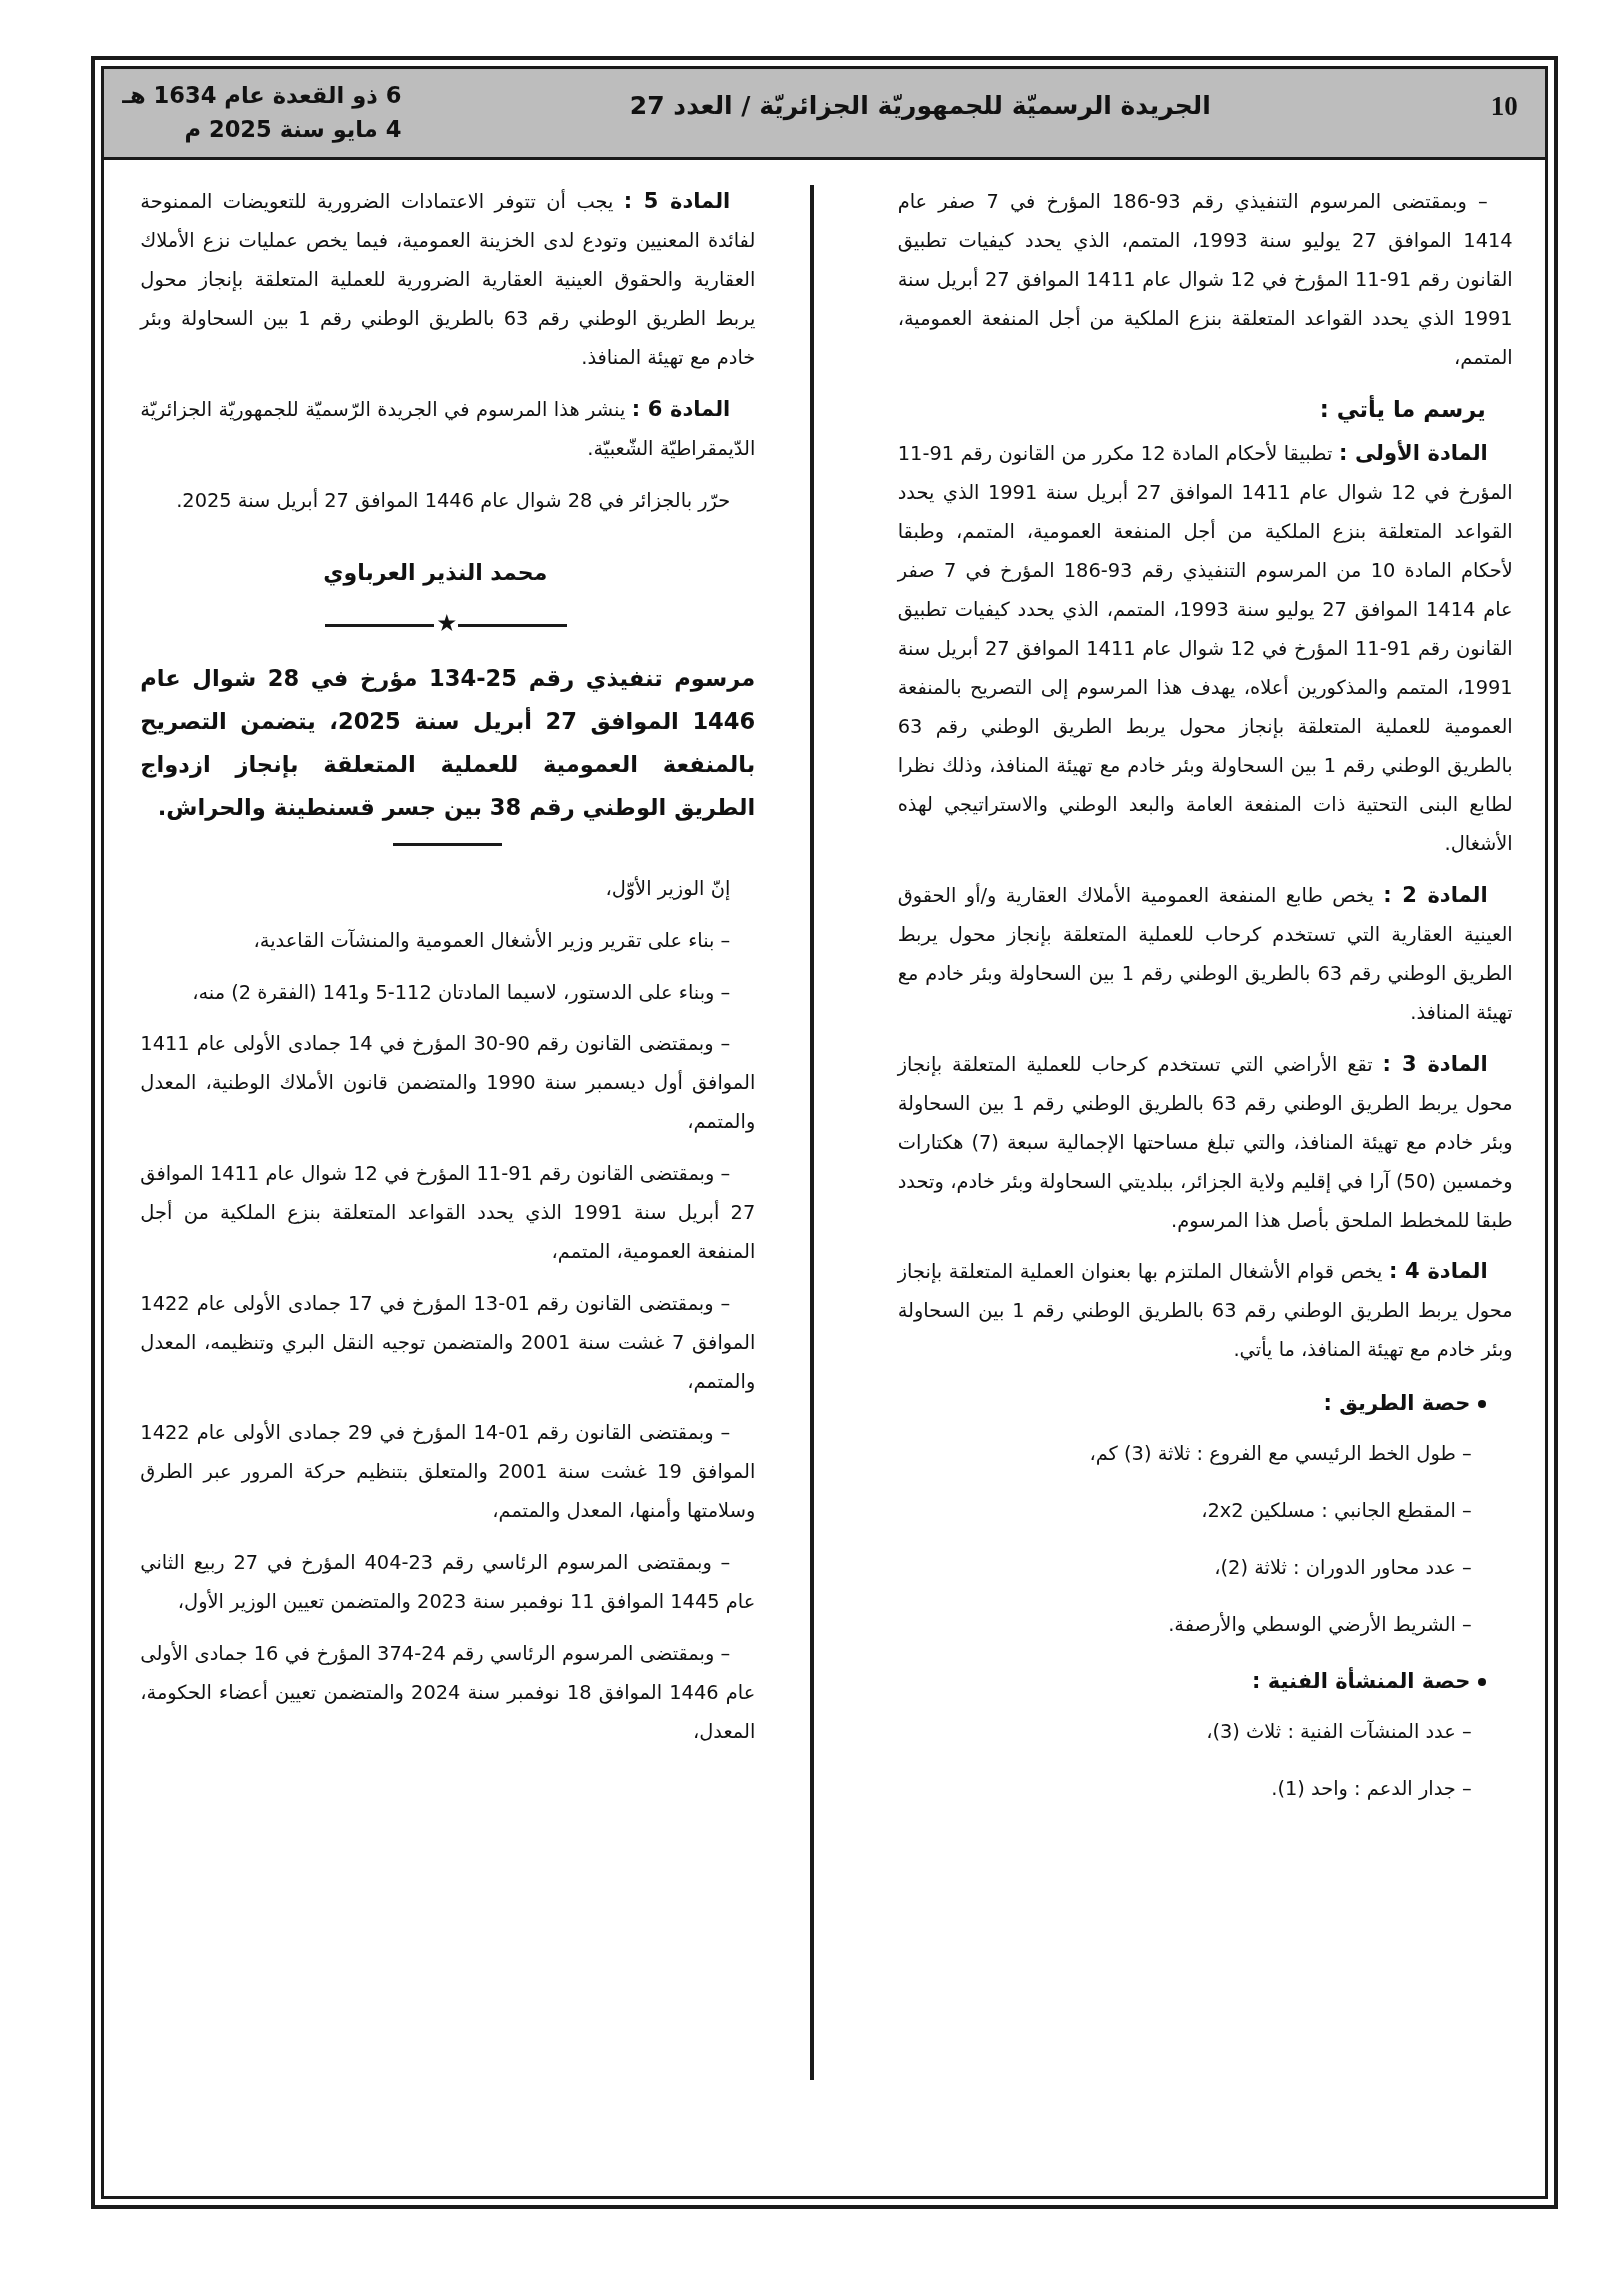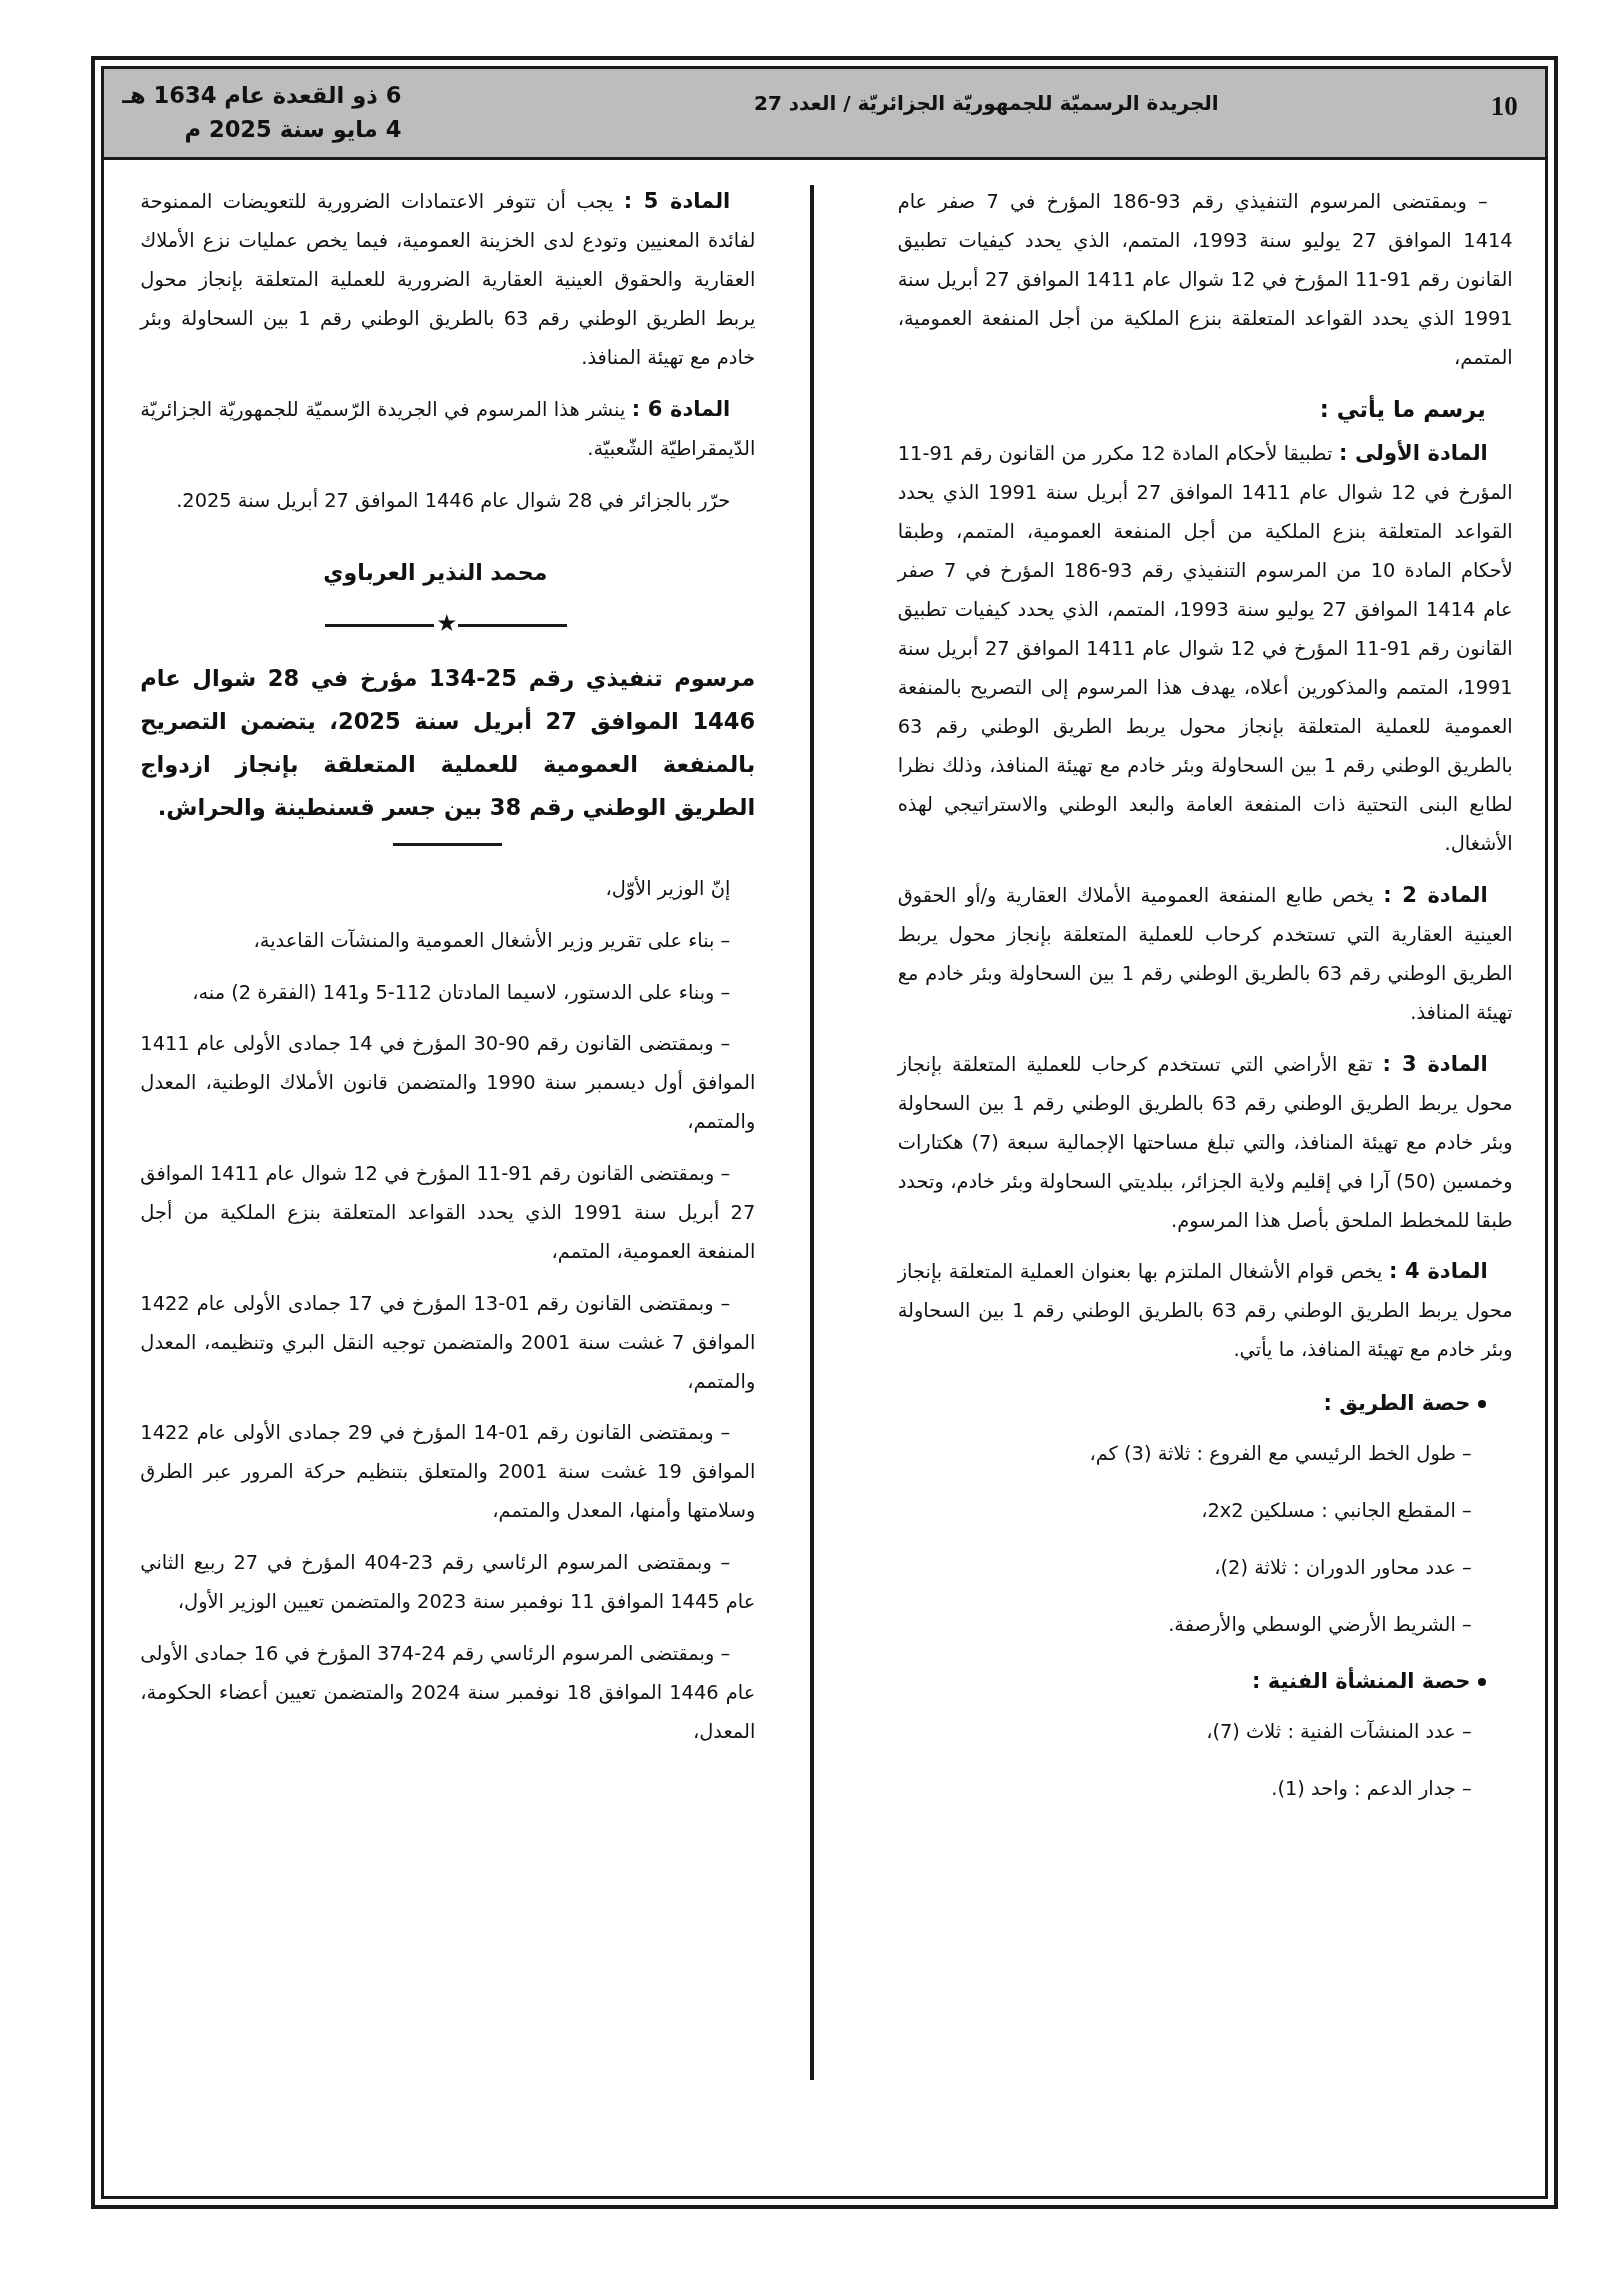--- a/index.html
+++ b/index.html
@@ -18,22 +18,22 @@
     .header {
       position: absolute; left: 0; right: 0; top: 0; height: 91px;
       background: #bdbdbd; border-bottom: 3.6px solid #1a1a1a;
       direction: rtl;
     }
     .header .page-num {
       position: absolute; right: 27px; top: 22px;
       font-family: "Liberation Serif", serif; font-weight: bold; font-size: 27px;
     }
     .header .title {
-      position: absolute; right: 326px; top: 22px;
-      font-family: "DejaVu Sans", sans-serif; font-weight: bold; font-size: 20px; letter-spacing: -0.5px;
+      position: absolute; right: 334px; top: 22px;
+      font-family: "DejaVu Sans", sans-serif; font-weight: bold; font-size: 25px; letter-spacing: -0.5px;
     }
     .header .dates {
       position: absolute; left: 18px; top: 9px; text-align: right;
       font-family: "DejaVu Sans", sans-serif; font-weight: bold; font-size: 22.6px; line-height: 34px;
     }
 
     .column-divider {
       position: absolute; left: 706px; top: 116px; width: 3.6px; height: 1895px; background: #1a1a1a;
     }
 
@@ -109,21 +109,21 @@
         <span class="bullet-dot"></span><span>حصة الطريق :</span>
       </div>
       <div class="dash-item">– طول الخط الرئيسي مع الفروع : ثلاثة (3) كم،</div>
       <div class="dash-item">– المقطع الجانبي : مسلكين 2x2،</div>
       <div class="dash-item">– عدد محاور الدوران : ثلاثة (2)،</div>
       <div class="dash-item">– الشريط الأرضي الوسطي والأرصفة.</div>
 
       <div class="section-title">
         <span class="bullet-dot"></span><span>حصة المنشأة الفنية :</span>
       </div>
-      <div class="dash-item">– عدد المنشآت الفنية : ثلاث (7)،</div>
+      <div class="dash-item">– عدد المنشآت الفنية : ثلاث (3)،</div>
       <div class="dash-item">– جدار الدعم : واحد (1).</div>
     </section>
 
     <section class="col left">
       <p class="para">
         <span class="art-label">المادة 5 :</span>
         <span>يجب أن تتوفر الاعتمادات الضرورية للتعويضات الممنوحة لفائدة المعنيين وتودع لدى الخزينة العمومية، فيما يخص عمليات نزع الأملاك العقارية والحقوق العينية العقارية الضرورية للعملية المتعلقة بإنجاز محول يربط الطريق الوطني رقم 63 بالطريق الوطني رقم 1 بين السحاولة وبئر خادم مع تهيئة المنافذ.</span>
       </p>
 
       <p class="para">

